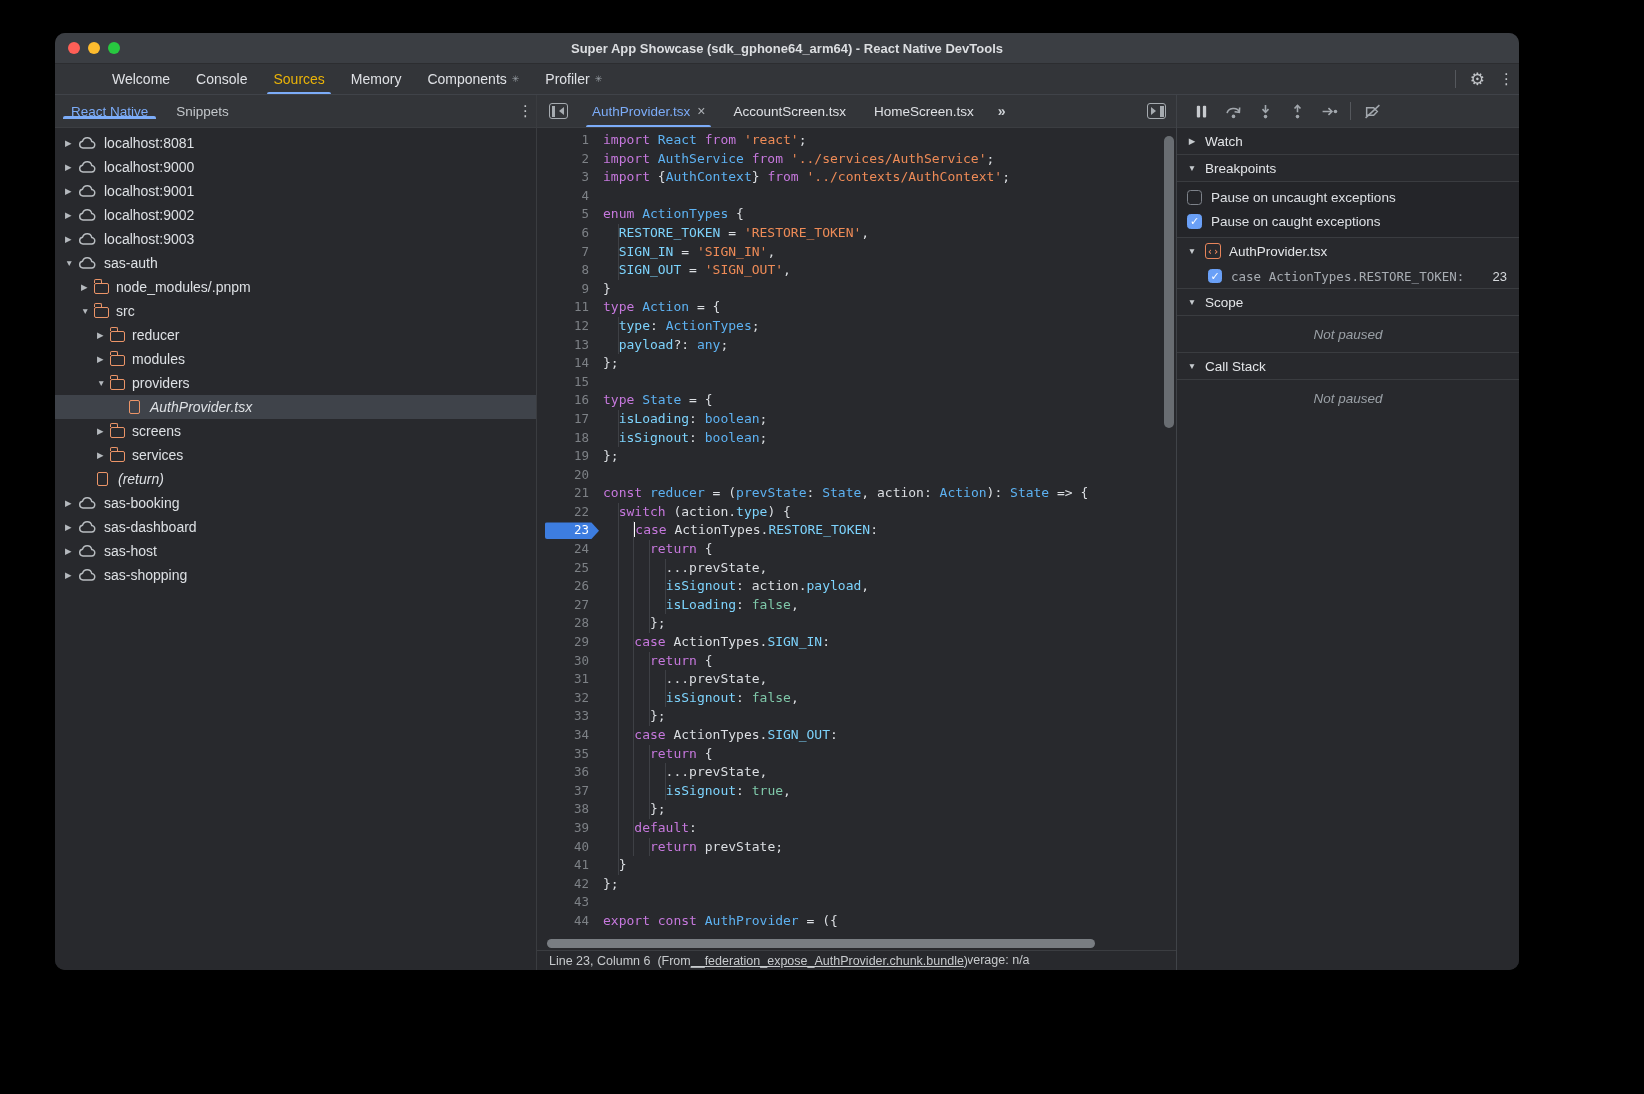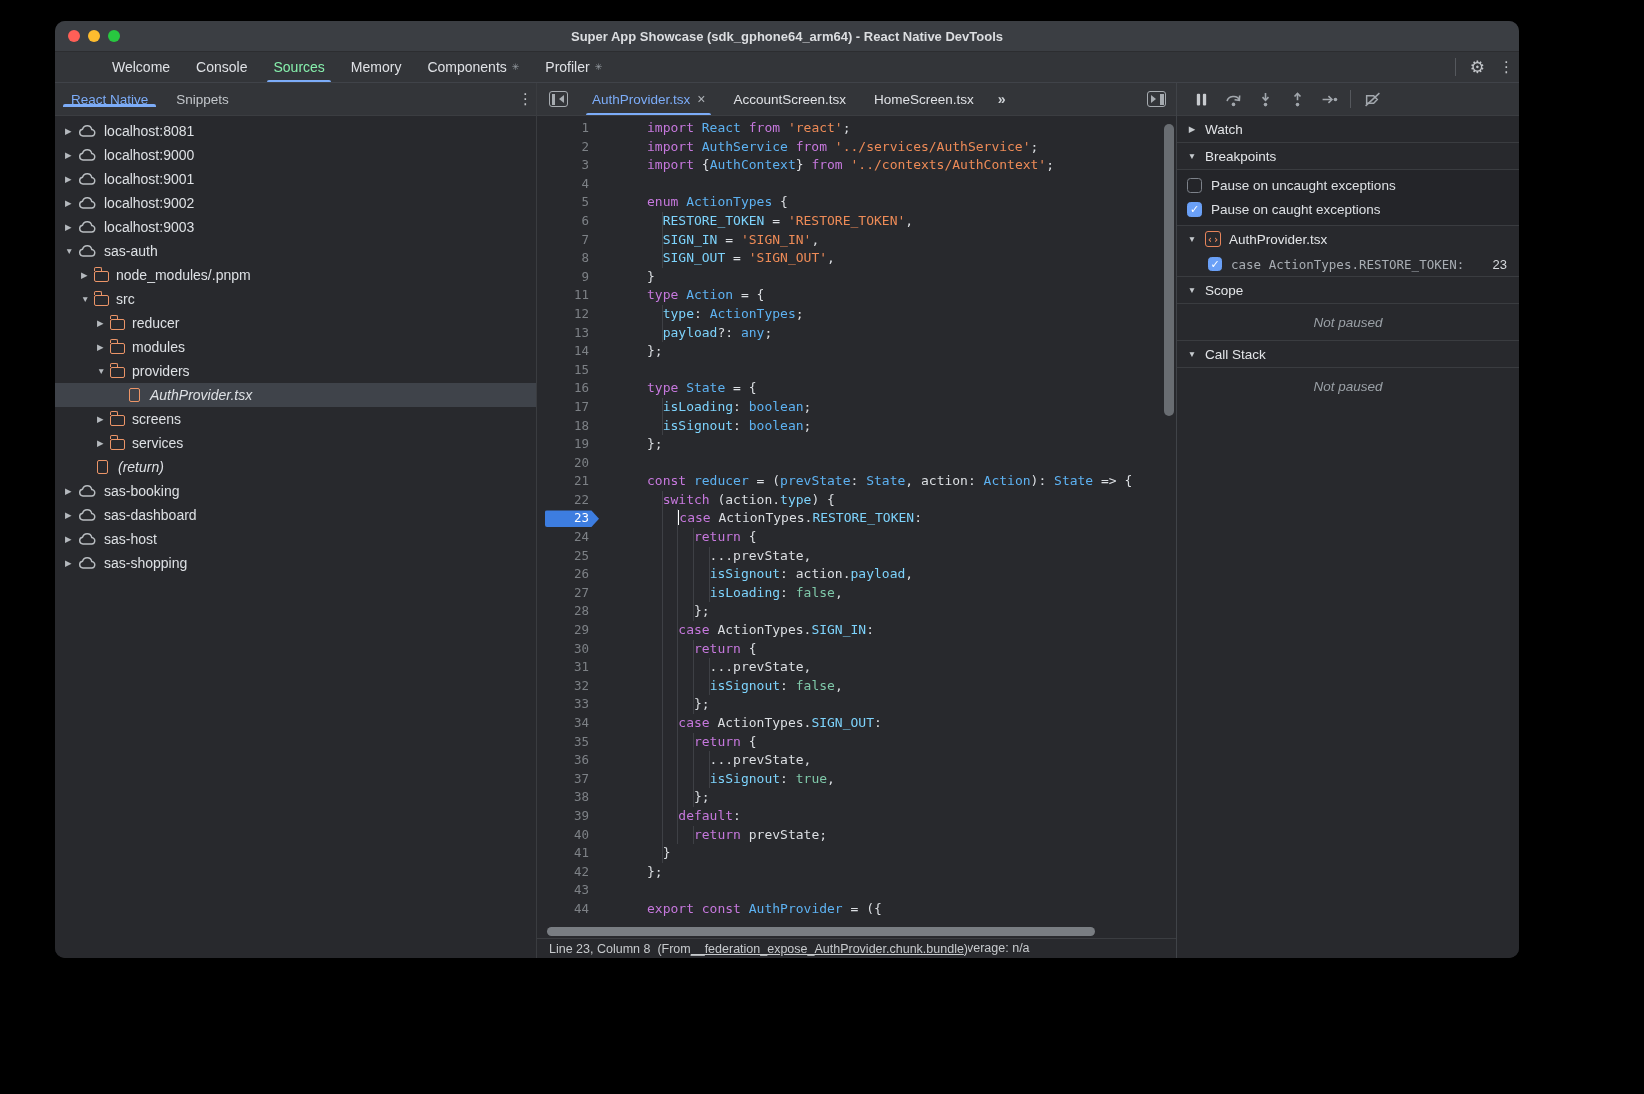--- a/index.html
+++ b/index.html
@@ -1,35 +1,35 @@
 <!DOCTYPE html>
 <html><head>
 <meta charset="utf-8">
 <style>
   * { margin:0; padding:0; box-sizing:border-box; }
   html,body { width:1644px; height:1094px; background:#000; overflow:hidden;
     font-family:"Liberation Sans","DejaVu Sans",sans-serif; }
-  .win { position:absolute; left:55px; top:21px; width:1464px; height:937px;
+  .win { position:absolute; left:55px; top:33px; width:1464px; height:937px;
     background:#28292d; border-radius:10px; overflow:hidden;
     box-shadow:0 25px 70px rgba(0,0,0,.7); display:flex; flex-direction:column; }
   
   .titlebar { height:31px; background:#3b3e43; display:flex; align-items:center;
     position:relative; flex:0 0 auto; border-bottom:1px solid #2c2d30; }
   .lights { display:flex; gap:8px; margin-left:13px; }
   .light { width:12px; height:12px; border-radius:50%; }
   .light.r { background:#ff5f57; } .light.y { background:#febc2e; } .light.g { background:#28c840; }
   .titletext { position:absolute; left:0; right:0; text-align:center; color:#dcdee1;
     font-size:13px; font-weight:bold; }
   
   .tabrow { height:31px; background:#333539; display:flex; align-items:stretch;
     border-bottom:1px solid #404349; flex:0 0 auto;padding-left:44px; }
   #main-tabs { display:flex; }
   .mtab { display:flex; align-items:center; gap:5px; padding:0 13px; color:#dfe1e5;
     font-size:14px; position:relative; cursor:default; }
-  .mtab.sel { color:#86efac; }
+  .mtab.sel { color:#eab308; }
   .mtab.sel::after { content:""; position:absolute; left:7px; right:7px; bottom:0;
     height:2.5px; background:#7cacf8; border-radius:2px 2px 0 0; }
   .tab-gear { font-size:9px; color:#9aa0a6; }
   .tabrow-right { margin-left:auto; display:flex; align-items:center; gap:14px; padding-right:14px; }
   .vdiv { width:1px; height:18px; background:#55585d; }
   .gear { color:#c2c5c9; font-size:17px; line-height:1; }
   .kebab { color:#c2c5c9; font-size:15px; letter-spacing:0; width:6px; text-align:center; line-height:1.05; }
   
   .content { flex:1; display:flex; min-height:0; }
   .sidebar { width:482px; flex:0 0 auto; border-right:1px solid #3a3c40; display:flex; flex-direction:column; background:#28292d; }
@@ -79,21 +79,21 @@
   .codewrap { flex:1; position:relative; overflow:hidden; }
   .code { position:absolute; inset:0 14px 0 0; overflow:hidden; font-family:"DejaVu Sans Mono","Liberation Mono",monospace;
     font-size:13px; line-height:18.6px; padding-top:3px; }
   .cl { display:flex; height:18.6px; white-space:pre; }
   .ln { width:66px; flex:0 0 auto; text-align:right; padding-right:14px; color:#7d8186;
     font-size:12.5px; position:relative; }
   .ln.bp { color:#fff; }
   .ln.bp::before { content:""; position:absolute; left:8px; right:4px; top:1px; bottom:1px;
     background:#3d7de0; clip-path:polygon(0 0, 86% 0, 100% 50%, 86% 100%, 0 100%); z-index:0; border-radius:2px; }
   .ln span { position:relative; z-index:1; }
-  .ct { position:relative; flex:1; color:#dcdfe3;margin-left:44px; }
+  .ct { position:relative; flex:1; color:#dcdfe3; }
   .guides { position:absolute; left:0; top:0; bottom:0;
     background:repeating-linear-gradient(to right, transparent 0, transparent calc(2ch - 1px), #3e4045 calc(2ch - 1px), #3e4045 2ch); }
   .tok { position:relative; }
   .t-kw { color:#c678dd; } .t-id { color:#5db2f2; } .t-str { color:#ee8b57; }
   .t-prop { color:#7dd3fc; } .t-atom { color:#7fc8a9; } .t-pl { color:#dcdfe3; }
   .caret { display:inline-block; width:0; border-left:1.5px solid #ffffff; height:15px;
     vertical-align:-3px; }
   .vscroll { position:absolute; right:2px; top:8px; width:10px; height:292px; background:#696d72;
     border-radius:5px; }
   .hscrollrow { height:13px; flex:0 0 auto; position:relative; }
@@ -416,21 +416,21 @@
             <div class="cl"><span class="ln"><span>42</span></span><span class="ct"><span class="tok t-pl">};</span></span></div>
             <div class="cl"><span class="ln"><span>43</span></span><span class="ct"></span></div>
             <div class="cl"><span class="ln"><span>44</span></span><span class="ct"><span class="tok t-kw">export</span><span class="tok t-pl"> </span><span class="tok t-kw">const</span><span class="tok t-pl"> </span><span class="tok t-id">AuthProvider</span><span class="tok t-pl"> = ({</span></span></div>
           </div>
         <div class="vscroll"></div>
       </div>
       <div class="hscrollrow">
         <div class="hthumb"></div>
       </div>
       <div class="statusbar">
-        <span>Line 23, Column 8</span>
+        <span>Line 23, Column 6</span>
         <span style="white-space:pre">&nbsp; </span>
         <span>(From </span>
           <span class="lnk">__federation_expose_AuthProvider.chunk.bundle</span>
           <span>)</span>
           <span class="covclip"><span>Coverage: n/a</span></span>
       </div>
     </div>
 
     <div class="rightpanel">
       <div class="dbg-toolbar" id="dbg-toolbar">

